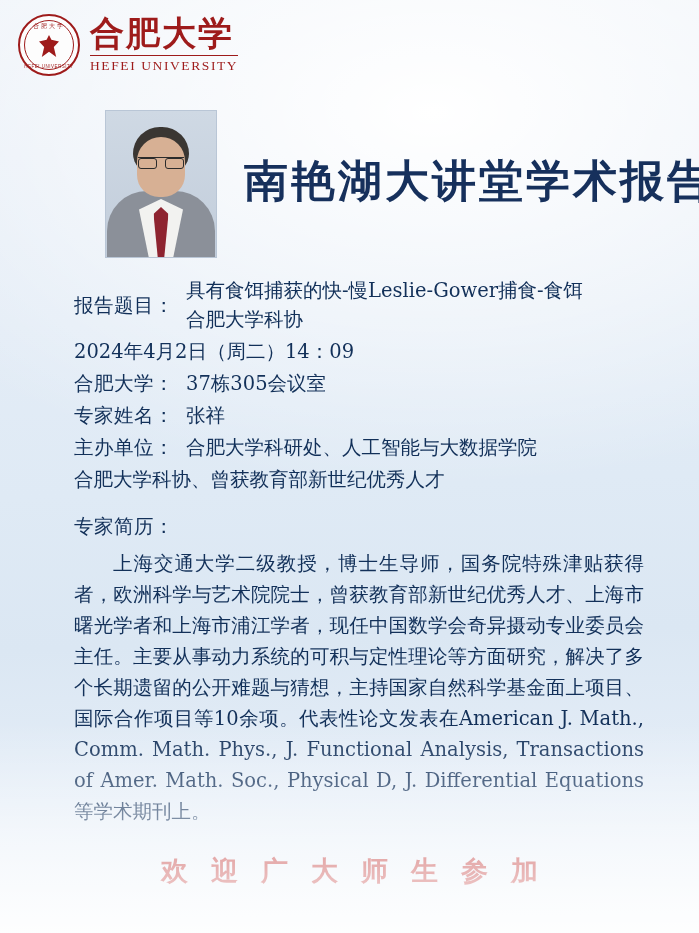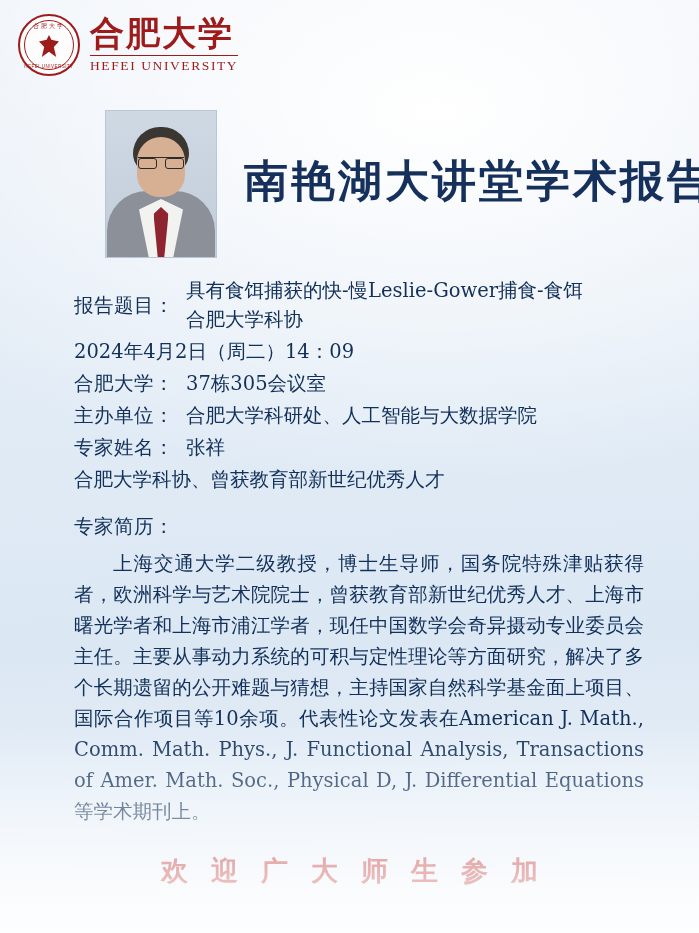--- a/index.html
+++ b/index.html
@@ -317,30 +317,30 @@
     <div class="info-row">
       <div class="info-value">2024年4月2日（周二）14：09</div>
     </div>
 
     <div class="info-row">
       <div class="info-label">合肥大学：</div>
       <div class="info-value">37栋305会议室</div>
     </div>
 
     <div class="info-row">
+      <div class="info-label">专家姓名：</div>
+      <div class="info-value">张祥</div>
+    </div>
+
+    <div class="info-row">
       <div class="info-label">主办单位：</div>
       <div class="info-value">合肥大学科研处、人工智能与大数据学院</div>
     </div>
 
     <div class="info-row">
-      <div class="info-label">专家姓名：</div>
-      <div class="info-value">张祥</div>
-    </div>
-
-    <div class="info-row">
       <div class="info-value">合肥大学科协、曾获教育部新世纪优秀人才</div>
     </div>
 
     <div class="bio-label">专家简历：</div>
   </div>
 
   <div class="bio">上海交通大学二级教授，博士生导师，国务院特殊津贴获得者，欧洲科学与艺术院院士，曾获教育部新世纪优秀人才、上海市曙光学者和上海市浦江学者，现任中国数学会奇异摄动专业委员会主任。主要从事动力系统的可积与定性理论等方面研究，解决了多个长期遗留的公开难题与猜想，主持国家自然科学基金面上项目、国际合作项目等10余项。代表性论文发表在American J. Math., Comm. Math. Phys., J. Functional Analysis, Transactions of Amer. Math. Soc., Physical D, J. Differential Equations等学术期刊上。</div>
 
   <div class="footer">欢迎广大师生参加</div>
 

